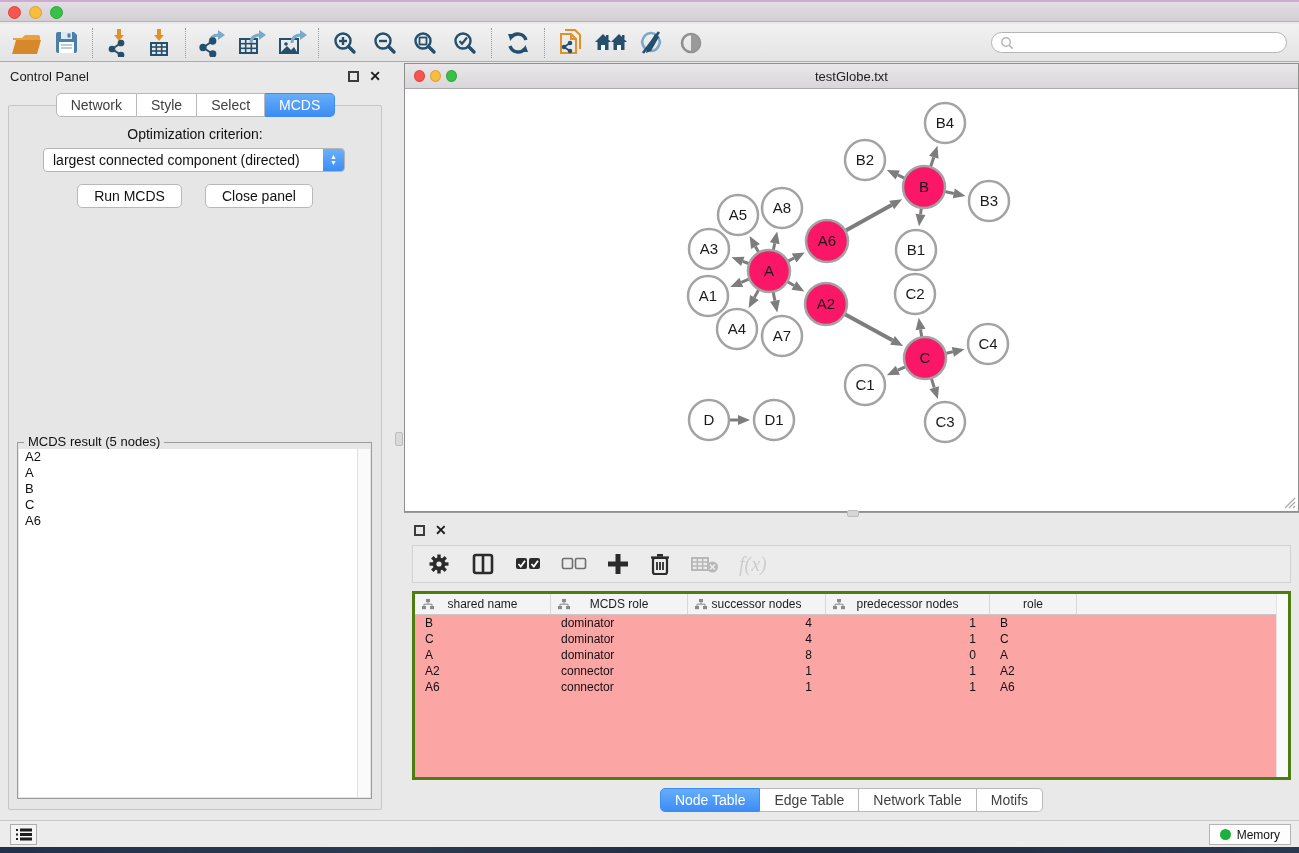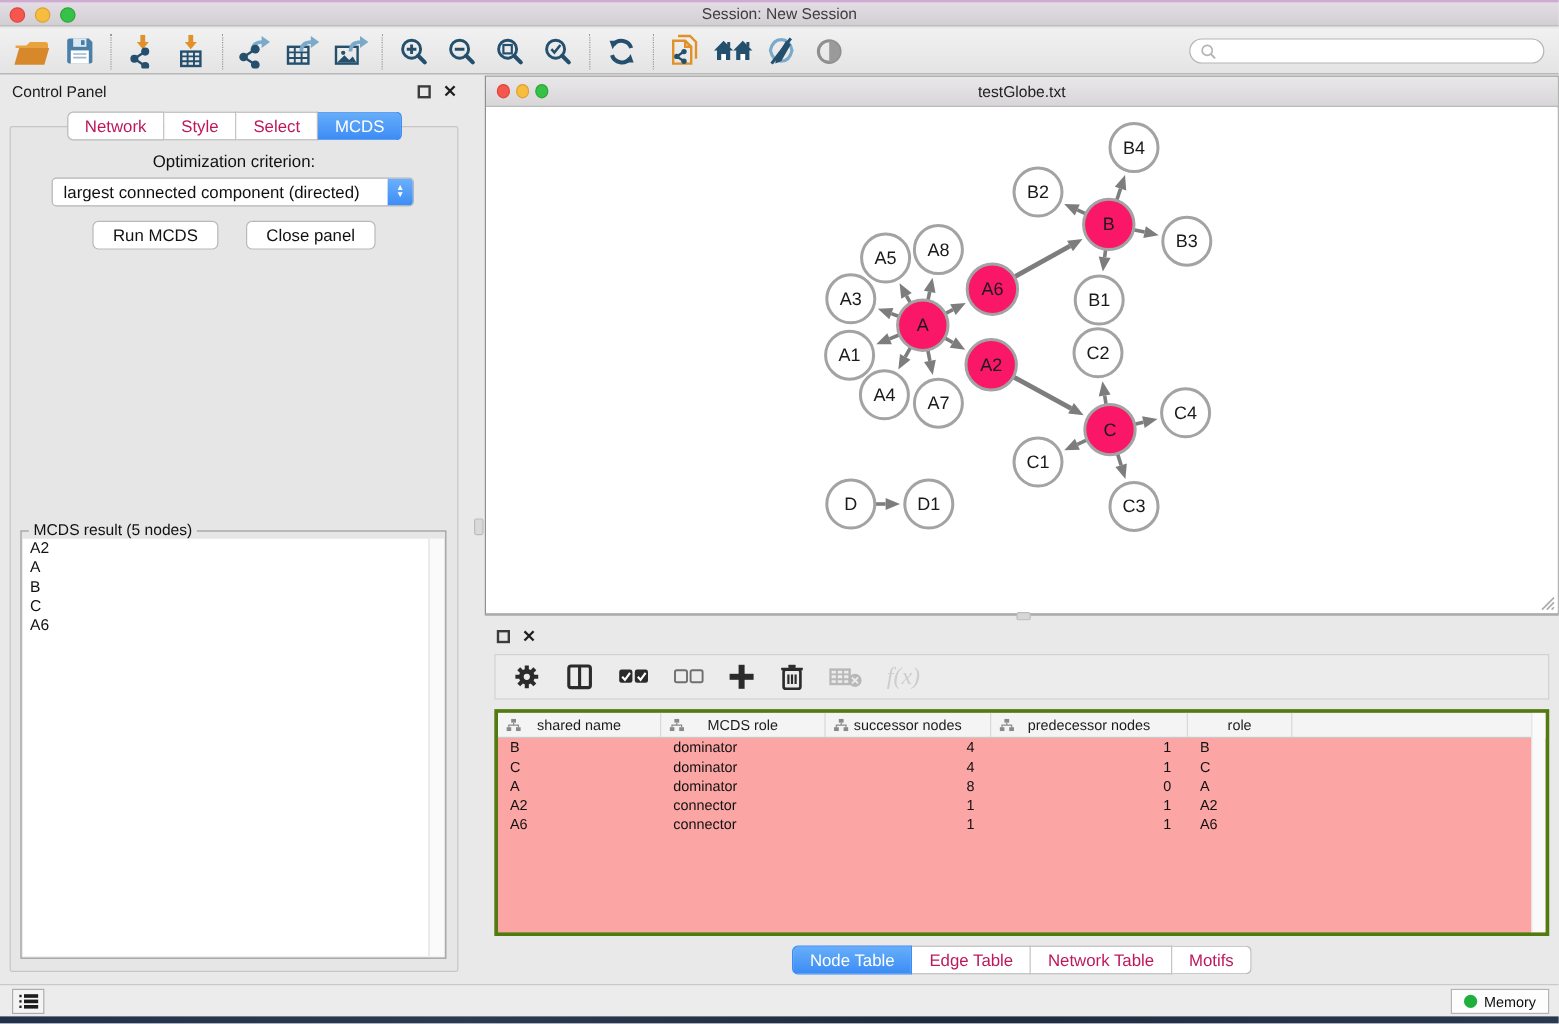--- a/index.html
+++ b/index.html
@@ -31,21 +31,21 @@
   
   .control-panel { position:absolute; left:0; top:63px; width:391px; height:757px; background:#e9e9e9; }
   .panel-head { height:26px; display:flex; align-items:center; padding:10px 10px; }
   .panel-head .ph-title { font-size:13px; color:#1c1c1c; flex:1; }
   .ph-icons { display:flex; gap:10px; align-items:center; }
   .float-box { width:11px; height:11px; border:2px solid #3c3c3c; display:inline-block; }
   .close-x { font-size:14px; font-weight:bold; color:#1c1c1c; line-height:11px; }
   .cp-tabs { position:absolute; left:0; top:30px; width:100%; display:flex; justify-content:center; z-index:3; }
   .seg { display:flex; }
   .seg .seg-btn { background:#fff; border:1px solid #b9b9b9; border-left:none; padding:3px 14px;
-    font-size:14px; color:#be185d; cursor:pointer; }
+    font-size:14px; color:#404040; cursor:pointer; }
   .seg .seg-btn:first-child { border-left:1px solid #b9b9b9; border-radius:5px 0 0 5px; }
   .seg .seg-btn:last-child { border-radius:0 5px 5px 0; }
   .seg .seg-btn.active { background:linear-gradient(#66aefa,#3c8cf5); border-color:#3c8cf5; color:#fff; }
   .cp-inset { position:absolute; left:8px; right:9px; top:42px; bottom:10px;
     background:#e6e6e6; border:1px solid #c6c6c6; border-radius:2px; }
   .opt-label { text-align:center; margin-top:20px; font-size:14px; color:#111; }
   .criterion { position:absolute; left:34px; right:36px; top:42px; height:24px; background:#fff;
     border:1px solid #b5b5b5; border-radius:4px; display:flex; align-items:center; cursor:pointer; }
   .criterion .crit-text { flex:1; padding-left:9px; font-size:14px; color:#111; white-space:nowrap; overflow:hidden; }
   .crit-stepper { width:21px; height:22px; background:linear-gradient(#6cb0fb,#3d8df5); border-radius:0 3px 3px 0;
@@ -102,21 +102,20 @@
 </style>
 </head>
 <body>
 
 <div class="titlebar">
   <div class="tl-group">
     <span class="tl red"></span>
     <span class="tl yel"></span>
     <span class="tl grn"></span>
   </div>
-  <div class="title">Session: New Session</div>
 </div>
 
 <div class="toolbar">
   <div id="toolbar-items" style="display:flex;align-items:center;">
       <div class="tb-btn">
         <span style="display:flex">
           <svg width="30" height="26" viewBox="0 0 30 26">
             <path d="M2 8 h9 l3-3 h13 a2 2 0 0 1 2 2 v3 h-27 z" fill="#e8a23e"></path>
             <path d="M1 24 L5 10 h25 L26 24 z" fill="#d7882b"></path>
           </svg>

